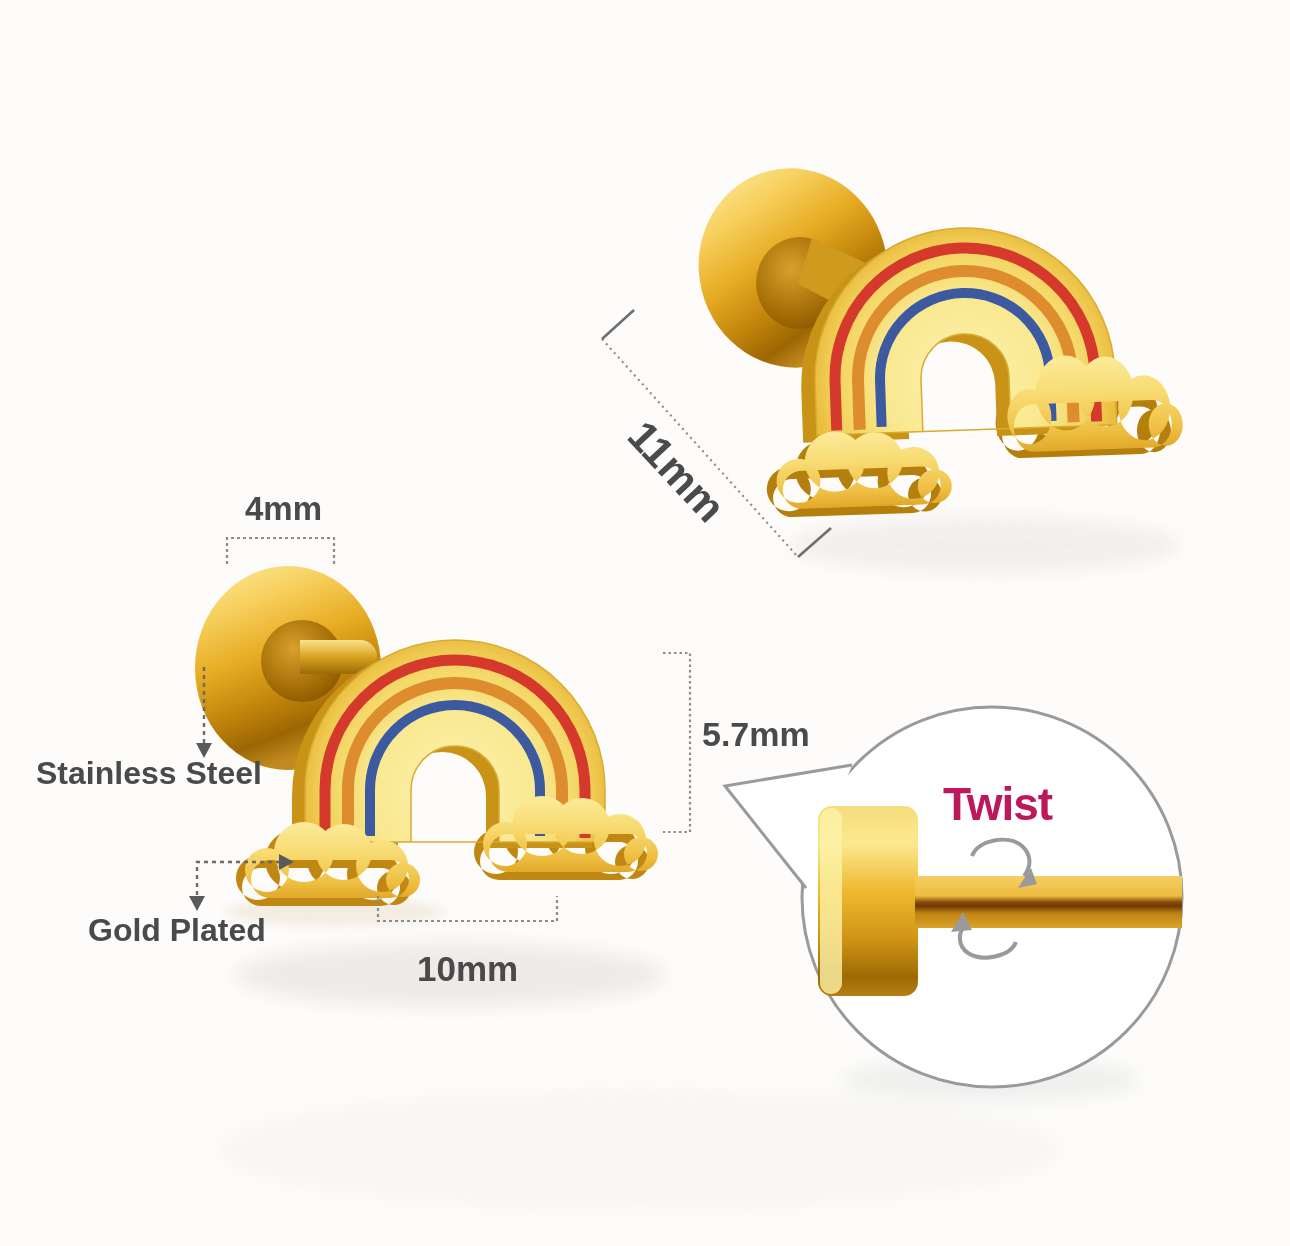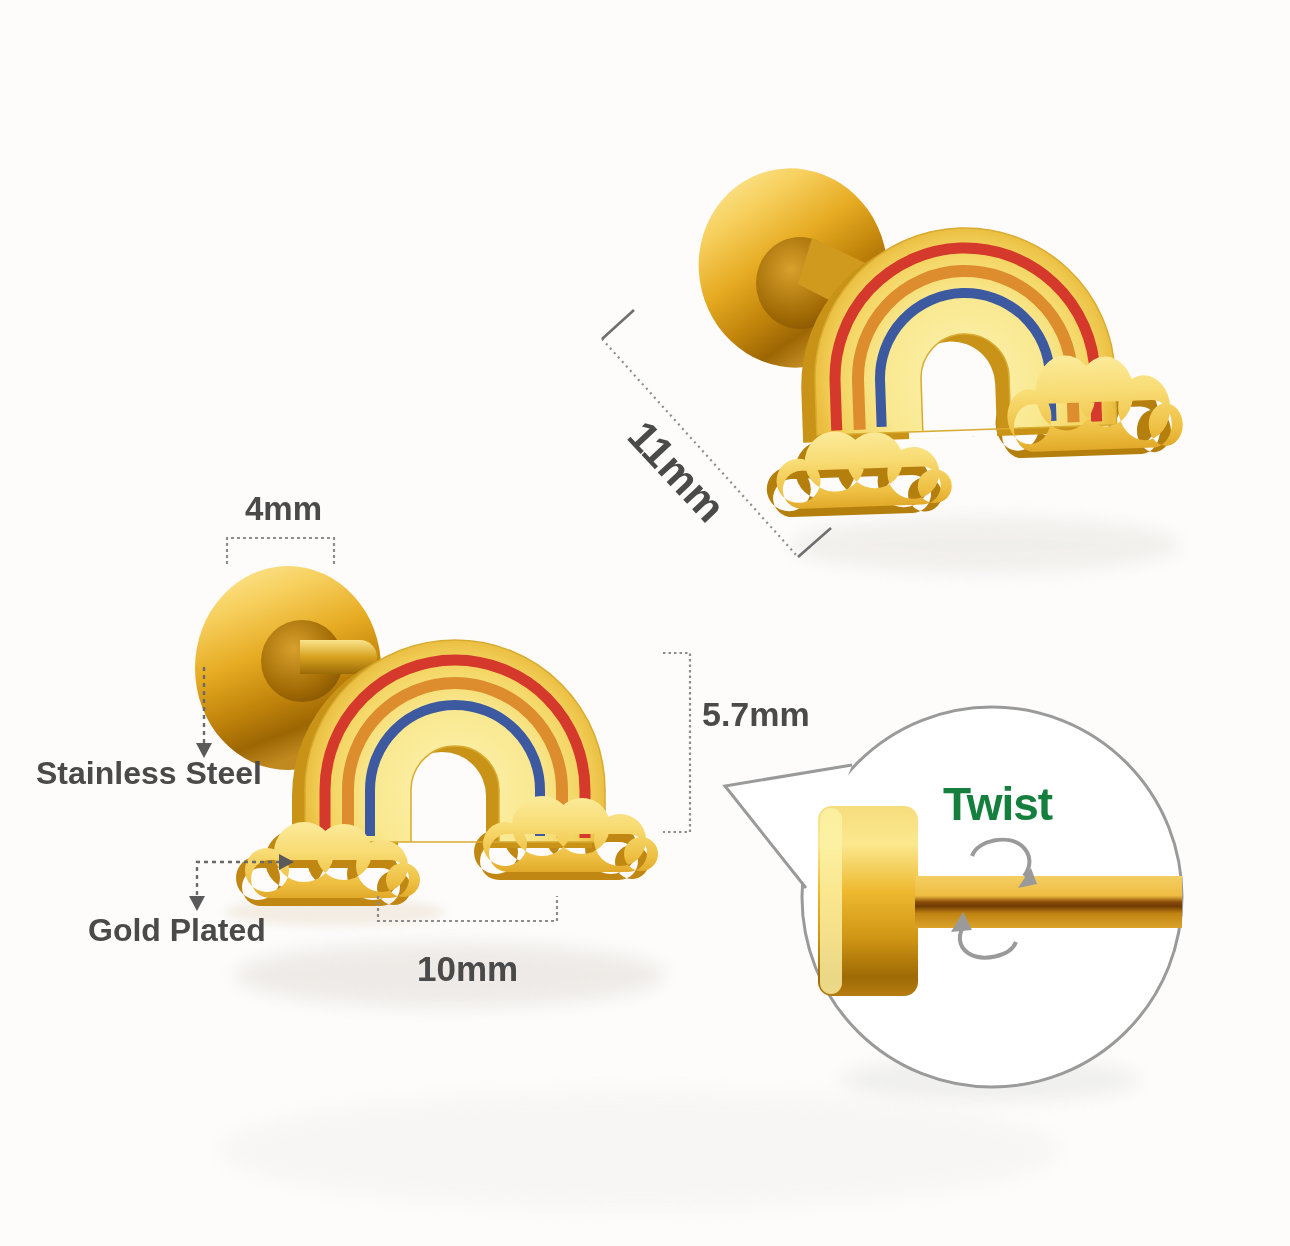--- a/index.html
+++ b/index.html
@@ -14,22 +14,22 @@
     -webkit-font-smoothing:antialiased;
   }
   .lbl-4mm{left:245px;top:490px;font-size:33px;}
   .lbl-11mm{
     left:597px;top:448px;width:160px;height:46px;font-size:42px;
     transform:rotate(47deg);transform-origin:center center;text-align:center;
   }
   .lbl-ss{left:36px;top:755px;font-size:32px;}
   .lbl-gp{left:88px;top:912px;font-size:32px;}
   .lbl-10mm{left:417px;top:925px;font-size:35px;margin-top:24px;}
-  .lbl-57mm{left:702px;top:695px;font-size:34px;}
-  .lbl-twist{left:943px;top:777px;font-size:46px;font-weight:800;color:#15803d;letter-spacing:-1px;}
+  .lbl-57mm{left:702px;top:715px;font-size:34px;}
+  .lbl-twist{left:943px;top:777px;font-size:46px;font-weight:800;color:#be185d;letter-spacing:-1px;}
 </style>
 </head>
 <body>
 
 <div class="stage">
 
 <svg width="1290" height="1246" viewBox="0 0 1290 1246">
   <defs>
     <filter id="blur8" x="-60%" y="-60%" width="220%" height="220%">
           <feGaussianBlur stdDeviation="9"></feGaussianBlur>

